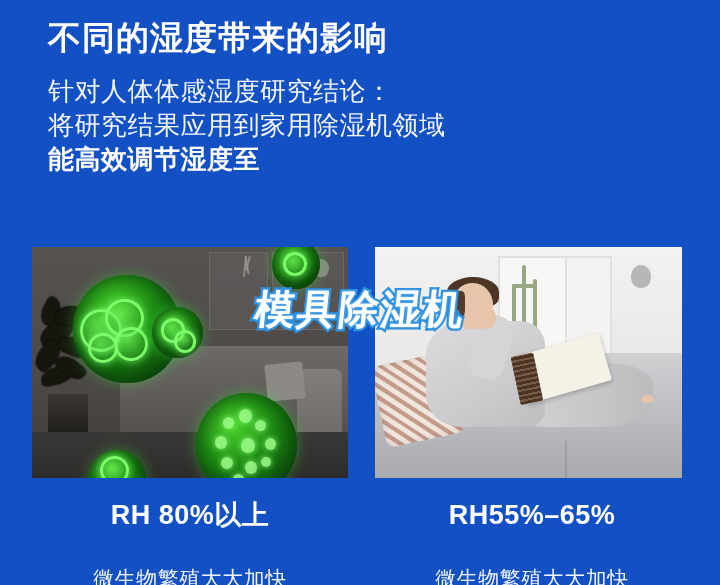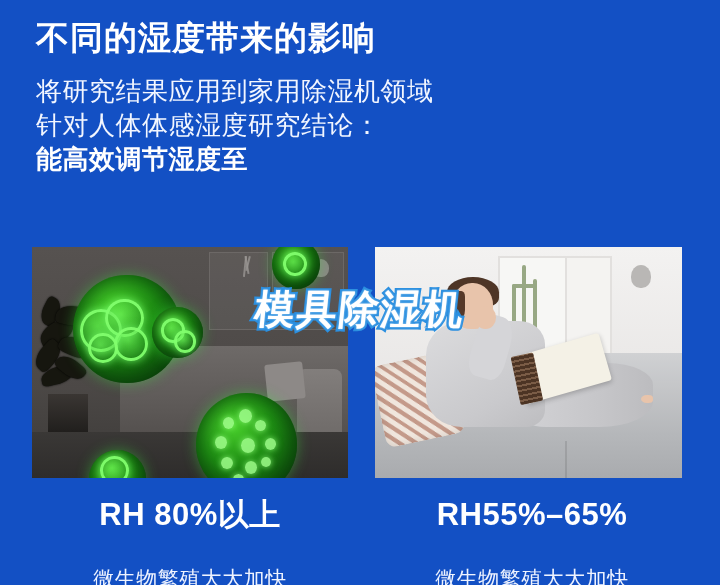--- a/index.html
+++ b/index.html
@@ -6,21 +6,21 @@
   body{
     width:720px;height:585px;
     background:#1350c4;
     font-family:"Liberation Sans","DejaVu Sans",sans-serif;
     overflow:hidden;
     position:relative;
   }
   .page{position:absolute;inset:0;background:#1350c4;}
 
   
-  .header{position:absolute;left:36px;top:14px;width:620px;}
+  .header{position:absolute;left:48px;top:14px;width:620px;}
   .title{
     color:#ffffff;font-size:33px;font-weight:bold;letter-spacing:1px;
     line-height:48px;white-space:nowrap;
   }
   .body-copy{margin-top:12px;}
   .body-line{
     color:#f2f6ff;font-size:26px;line-height:34px;white-space:nowrap;
     font-weight:normal;letter-spacing:0.5px;
   }
   .body-line b{font-weight:bold;color:#ffffff;}
@@ -229,40 +229,40 @@
     text-shadow:0 0 2px rgba(255,255,255,.7);
     z-index:40;
   }
 
   
   .captions{position:absolute;left:0;top:498px;width:720px;height:80px;}
   .cap{position:absolute;top:0;width:320px;text-align:center;}
   .cap.left{left:30px;}
   .cap.right{left:372px;}
   .cap-title{
-    color:#ffffff;font-size:31px;font-weight:bold;line-height:34px;
+    color:#ffffff;font-size:27px;font-weight:bold;line-height:34px;
     letter-spacing:0.5px;
   }
   .cap-sub{
     color:#eef3ff;font-size:21px;font-weight:normal;line-height:30px;
     letter-spacing:0.5px;
     margin-top:32px;
   }
 </style>
 </head>
 <body>
 
 <div class="page">
 
   <div class="header">
     <div class="title">不同的湿度带来的影响</div>
 
     <div class="body-copy">
+      <div class="body-line">针对人体体感湿度研究结论：</div>
       <div class="body-line">将研究结果应用到家用除湿机领域</div>
-      <div class="body-line">针对人体体感湿度研究结论：</div>
       <div class="body-line strong">能高效调节湿度至</div>
     </div>
   </div>
 
   <div class="panels">
 
     <div class="panel left">
       <div class="room-dark">
         <div class="dk-wall"></div>
         <div class="dk-frame">

